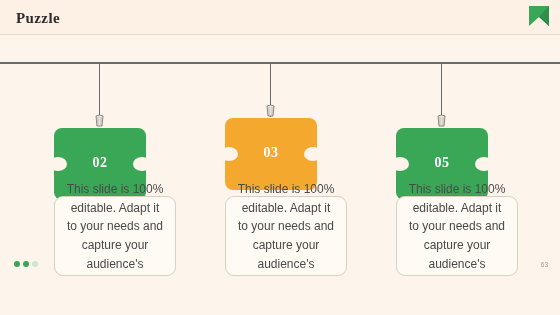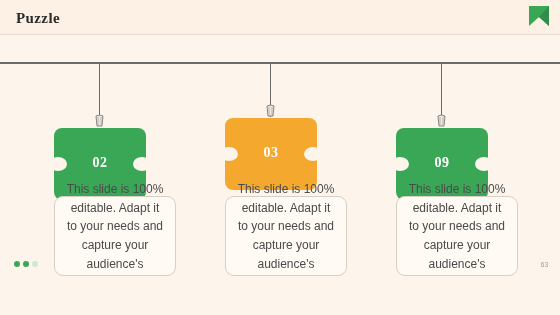--- a/index.html
+++ b/index.html
@@ -181,21 +181,21 @@
     </svg>
     <div class="piece-num">03</div>
   </div>
 
   <div class="piece-wrap" style="left:396px; top:128px;">
     <svg width="92" height="72" viewBox="0 0 92 72">
       <path d="M8 0 H84 a8 8 0 0 1 8 8 V64 a8 8 0 0 1 -8 8 H8 a8 8 0 0 1 -8 -8 V8 a8 8 0 0 1 8 -8 Z" fill="#3aa757"></path>
       <ellipse cx="4" cy="36" rx="9" ry="7" fill="#fdf4ec"></ellipse>
       <ellipse cx="88" cy="36" rx="9" ry="7" fill="#fdf4ec"></ellipse>
     </svg>
-    <div class="piece-num">09</div>
+    <div class="piece-num">05</div>
   </div>
 
   <div class="card" style="left:54px; top:196px;">
     <div class="card-text">This slide is 100% editable. Adapt it to your needs and capture your audience's attention</div>
   </div>
   <div class="card" style="left:225px; top:196px;">
     <div class="card-text">This slide is 100% editable. Adapt it to your needs and capture your audience's attention</div>
   </div>
   <div class="card" style="left:396px; top:196px;">
     <div class="card-text">This slide is 100% editable. Adapt it to your needs and capture your audience's attention</div>

